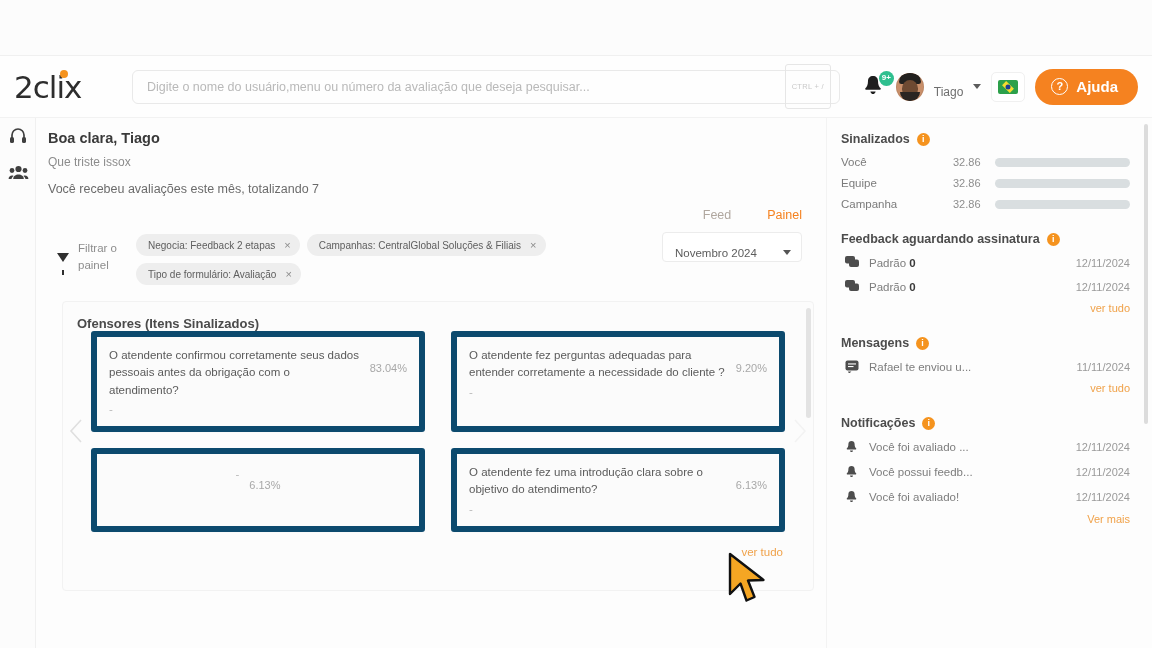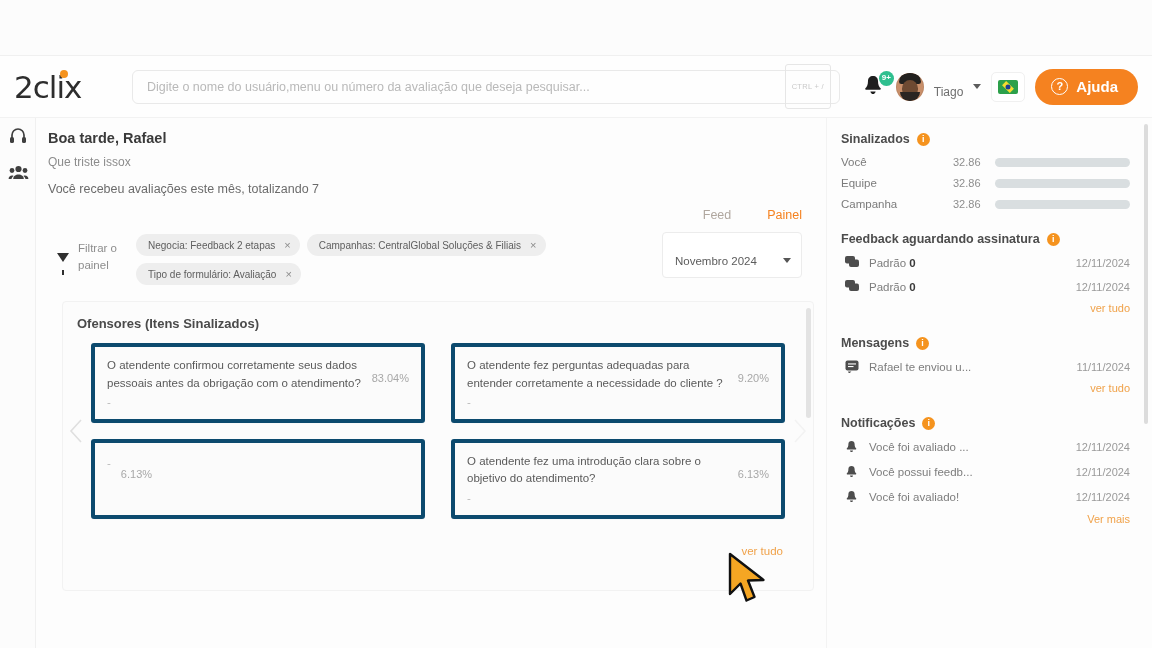--- a/index.html
+++ b/index.html
@@ -154,21 +154,21 @@
   .chips { display: flex; flex-wrap: wrap; gap: 7px; width: 420px; padding-top: 6px; }
   .chip {
     background: #eeeeee; color: #5e5e5e; border-radius: 12px;
     font-size: 10px; padding: 5px 9px 5px 12px;
     display: inline-flex; align-items: center; gap: 9px; cursor: pointer;
   }
   .chip .x { color: #8a8a8a; font-size: 11px; }
 
   .month-wrap { margin-left: auto; padding: 4px 24px 0 0; }
   .month-select {
-    width: 140px; height: 46px; border: 1px solid #ececec; border-radius: 4px;
+    width: 140px; height: 30px; border: 1px solid #ececec; border-radius: 4px;
     background: #fff; display: flex; align-items: center; justify-content: space-between;
     padding: 11px 10px 0 12px; font-size: 11.5px; color: #5c5c5c; cursor: pointer;
   }
   .month-select .cd {
     width: 0; height: 0; border-left: 4px solid transparent;
     border-right: 4px solid transparent; border-top: 5px solid #555;
   }
 
   
   .panel {
@@ -185,23 +185,23 @@
     width: 26px; flex: 0 0 26px; display: flex; align-items: center;
     justify-content: center; height: 200px; cursor: pointer;
   }
   .chev svg { opacity: .25; }
   .chev.right svg { opacity: .08; }
   .cards {
     flex: 1; display: grid; grid-template-columns: 1fr 1fr;
     gap: 16px 26px; padding: 0 2px;
   }
   .qcard {
-    background: #fbfbfb; border: 4px solid #0c4a6e; border-radius: 3px;
+    background: #fbfbfb; border: 6px solid #0c4a6e; border-radius: 3px;
     min-height: 76px; padding: 10px 12px 8px 12px;
-    display: flex; justify-content: flex-start; gap: 10px;
+    display: flex; justify-content: center; gap: 10px;
     box-shadow: 0 1px 1px rgba(0,0,0,.015);
   }
   .qtext { font-size: 11.5px; color: #5a5a5a; line-height: 1.5; max-width: 270px; }
   .qdash { color: #b9b9b9; margin-top: 2px; }
   .qpct { font-size: 11px; color: #a8a8a8; white-space: nowrap; padding-top: 15px; }
   .panel-link {
     text-align: right; padding: 14px 30px 0 0; font-size: 11.5px;
     color: #f0a24a; cursor: pointer;
   }
 
@@ -326,21 +326,21 @@
         <circle cx="17" cy="6.5" r="2.4" fill="#1f1f1f"></circle>
         <path d="M5.2 15c0-3 2.4-4.6 5.3-4.6S15.8 12 15.8 15z" fill="#1f1f1f"></path>
         <path d="M0.6 15c0-2.2 1.5-3.4 3.4-3.4 .6 0 1.1.1 1.6.3C4.3 12.8 3.7 13.8 3.6 15z" fill="#1f1f1f"></path>
         <path d="M20.4 15c0-2.2-1.5-3.4-3.4-3.4-.6 0-1.1.1-1.6.3 1.3.9 1.9 1.9 2 3.1z" fill="#1f1f1f"></path>
       </svg>
     </span>
   </div>
 
   <div class="main">
 
-    <div class="greet-title">Boa tarde, Rafael</div>
+    <div class="greet-title">Boa clara, Tiago</div>
     <div class="greet-sub">Que triste issox</div>
     <div class="greet-line">Você recebeu avaliações este mês, totalizando 7</div>
 
     <div class="tabs">
       <span class="tab">Feed</span>
       <span class="tab active">Painel</span>
     </div>
 
     <div class="filter-row">
       <div class="filter-ico-wrap">

